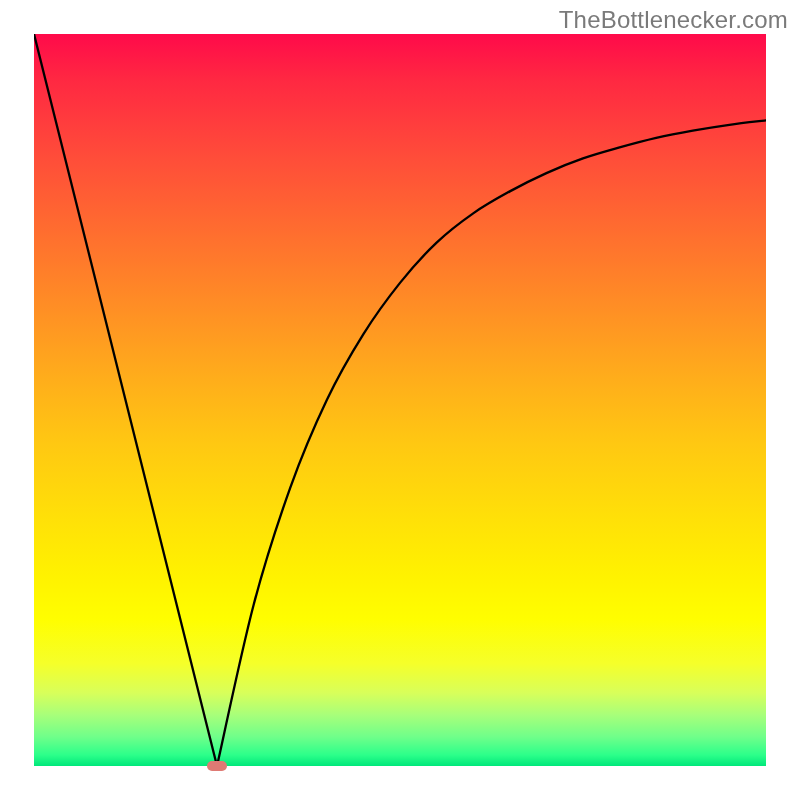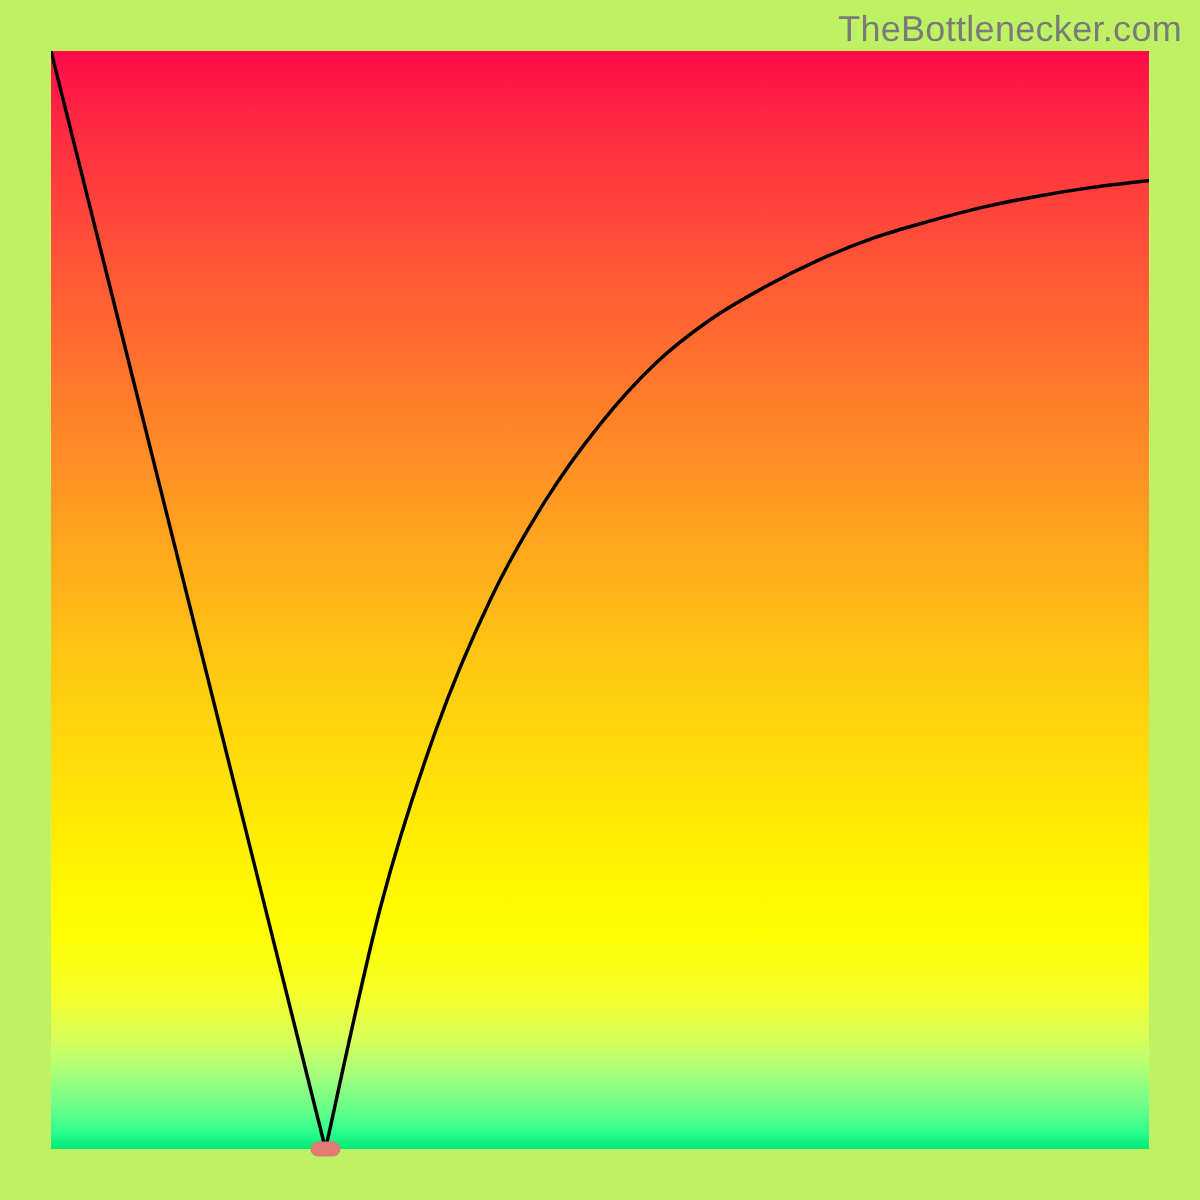--- a/index.html
+++ b/index.html
@@ -8,21 +8,21 @@
     width: 800px;
     height: 800px;
     background: #000;
     font-family: Arial, Helvetica, sans-serif;
     overflow: hidden;
   }
   .frame {
     position: relative;
     width: 800px;
     height: 800px;
-    background: #bef264;
+    background: #ffffff;
   }
   .plot-area {
     position: absolute;
     left: 34px;
     top: 34px;
     width: 732px;
     height: 732px;
     
     background: linear-gradient(
       to bottom,

